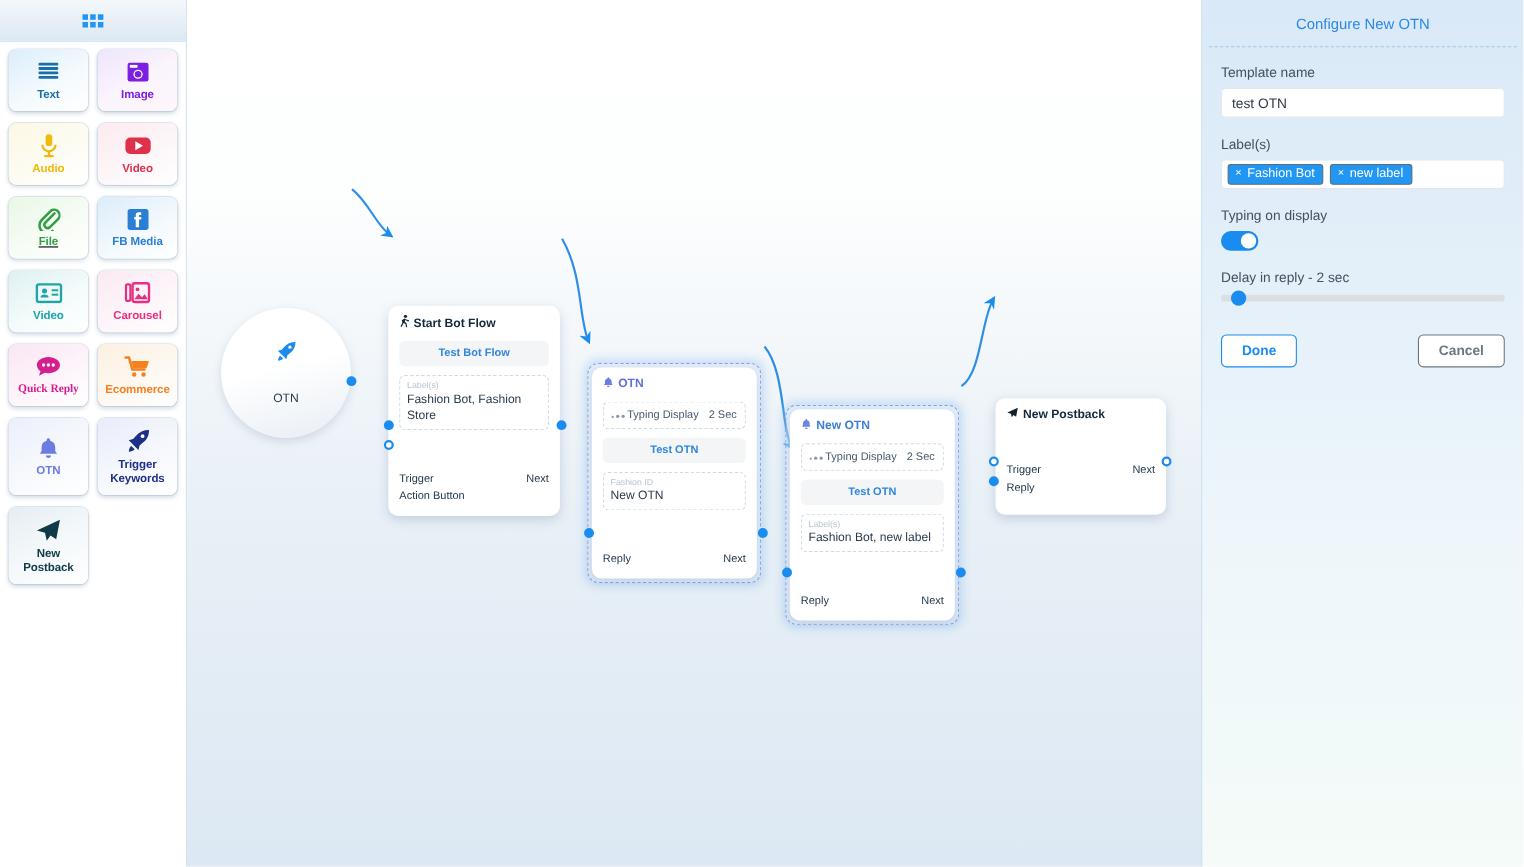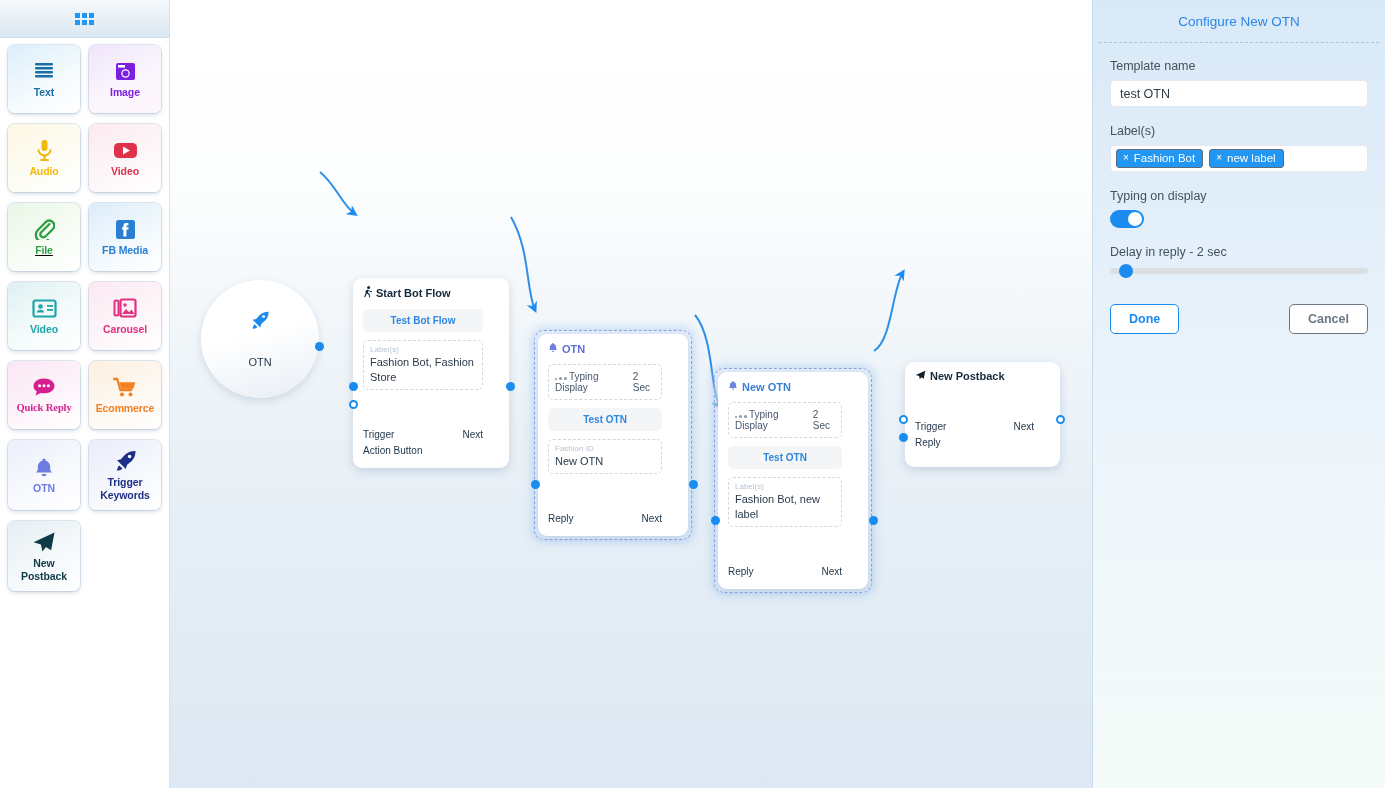--- a/index.html
+++ b/index.html
@@ -30,21 +30,21 @@
   .grid-icon { display: grid; grid-template-columns: repeat(3, 5px); grid-gap: 2px; }
   .grid-icon i { display: block; width: 5px; height: 5px; background: #2196f3; }
 
   .palette {
     padding: 7px 8px 10px 8px;
     display: grid;
     grid-template-columns: 1fr 1fr;
     gap: 11px 9px;
   }
   .tile {
-    height: 68px;
+    height: 56px;
     border-radius: 7px;
     box-shadow: 0 2px 4px rgba(60,90,130,.20), 0 0 0 1px rgba(200,215,230,.55);
     display: flex; flex-direction: column;
     align-items: center; justify-content: center;
     gap: 3px;
     cursor: pointer;
     background: #fbfcfd;
     padding: 3px 2px;
   }
   .tile-label {
@@ -92,21 +92,21 @@
     display: flex; flex-direction: column; align-items: center; justify-content: center;
     cursor: pointer;
   }
   .start-circle .rk { margin-bottom: 22px; }
   .start-circle .cap { font-size: 11px; color: #2b3a4a; }
 
   .card {
     background: #ffffff;
     border-radius: 9px;
     box-shadow: 0 3px 10px rgba(70,100,140,.22);
-    padding: 8px 26px 9px 10px;
+    padding: 8px 10px 9px 10px;
     cursor: pointer;
   }
   .card-title {
     font-size: 11px; font-weight: bold;
     display: flex; align-items: center; gap: 4px;
     margin-bottom: 9px;
   }
   .card-title.dark { color: #132a3d; }
   .card-title.blue { color: #3b7fd4; }
   .card-title.purple { color: #5e6fd6; }

